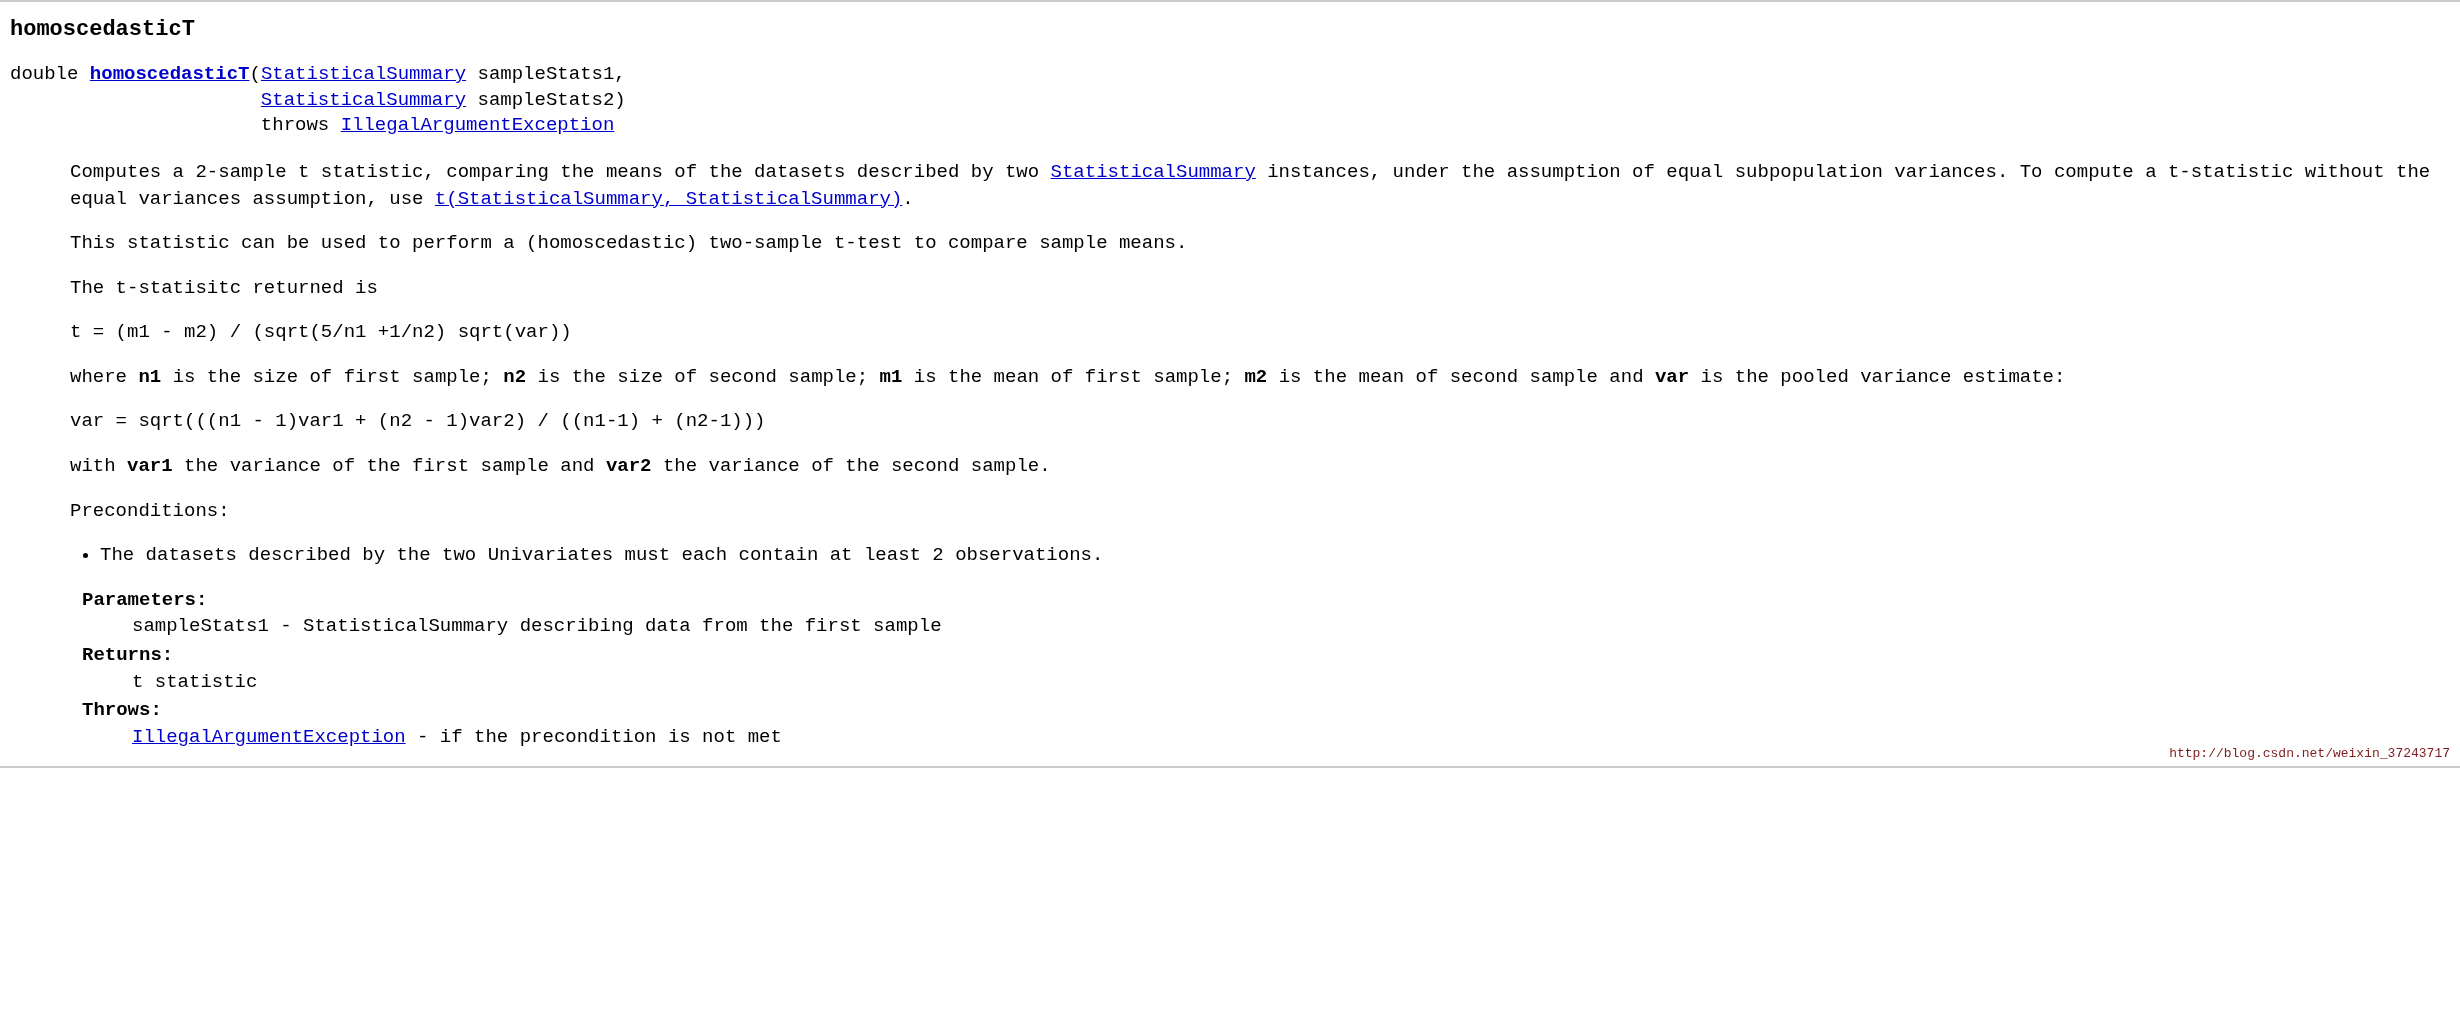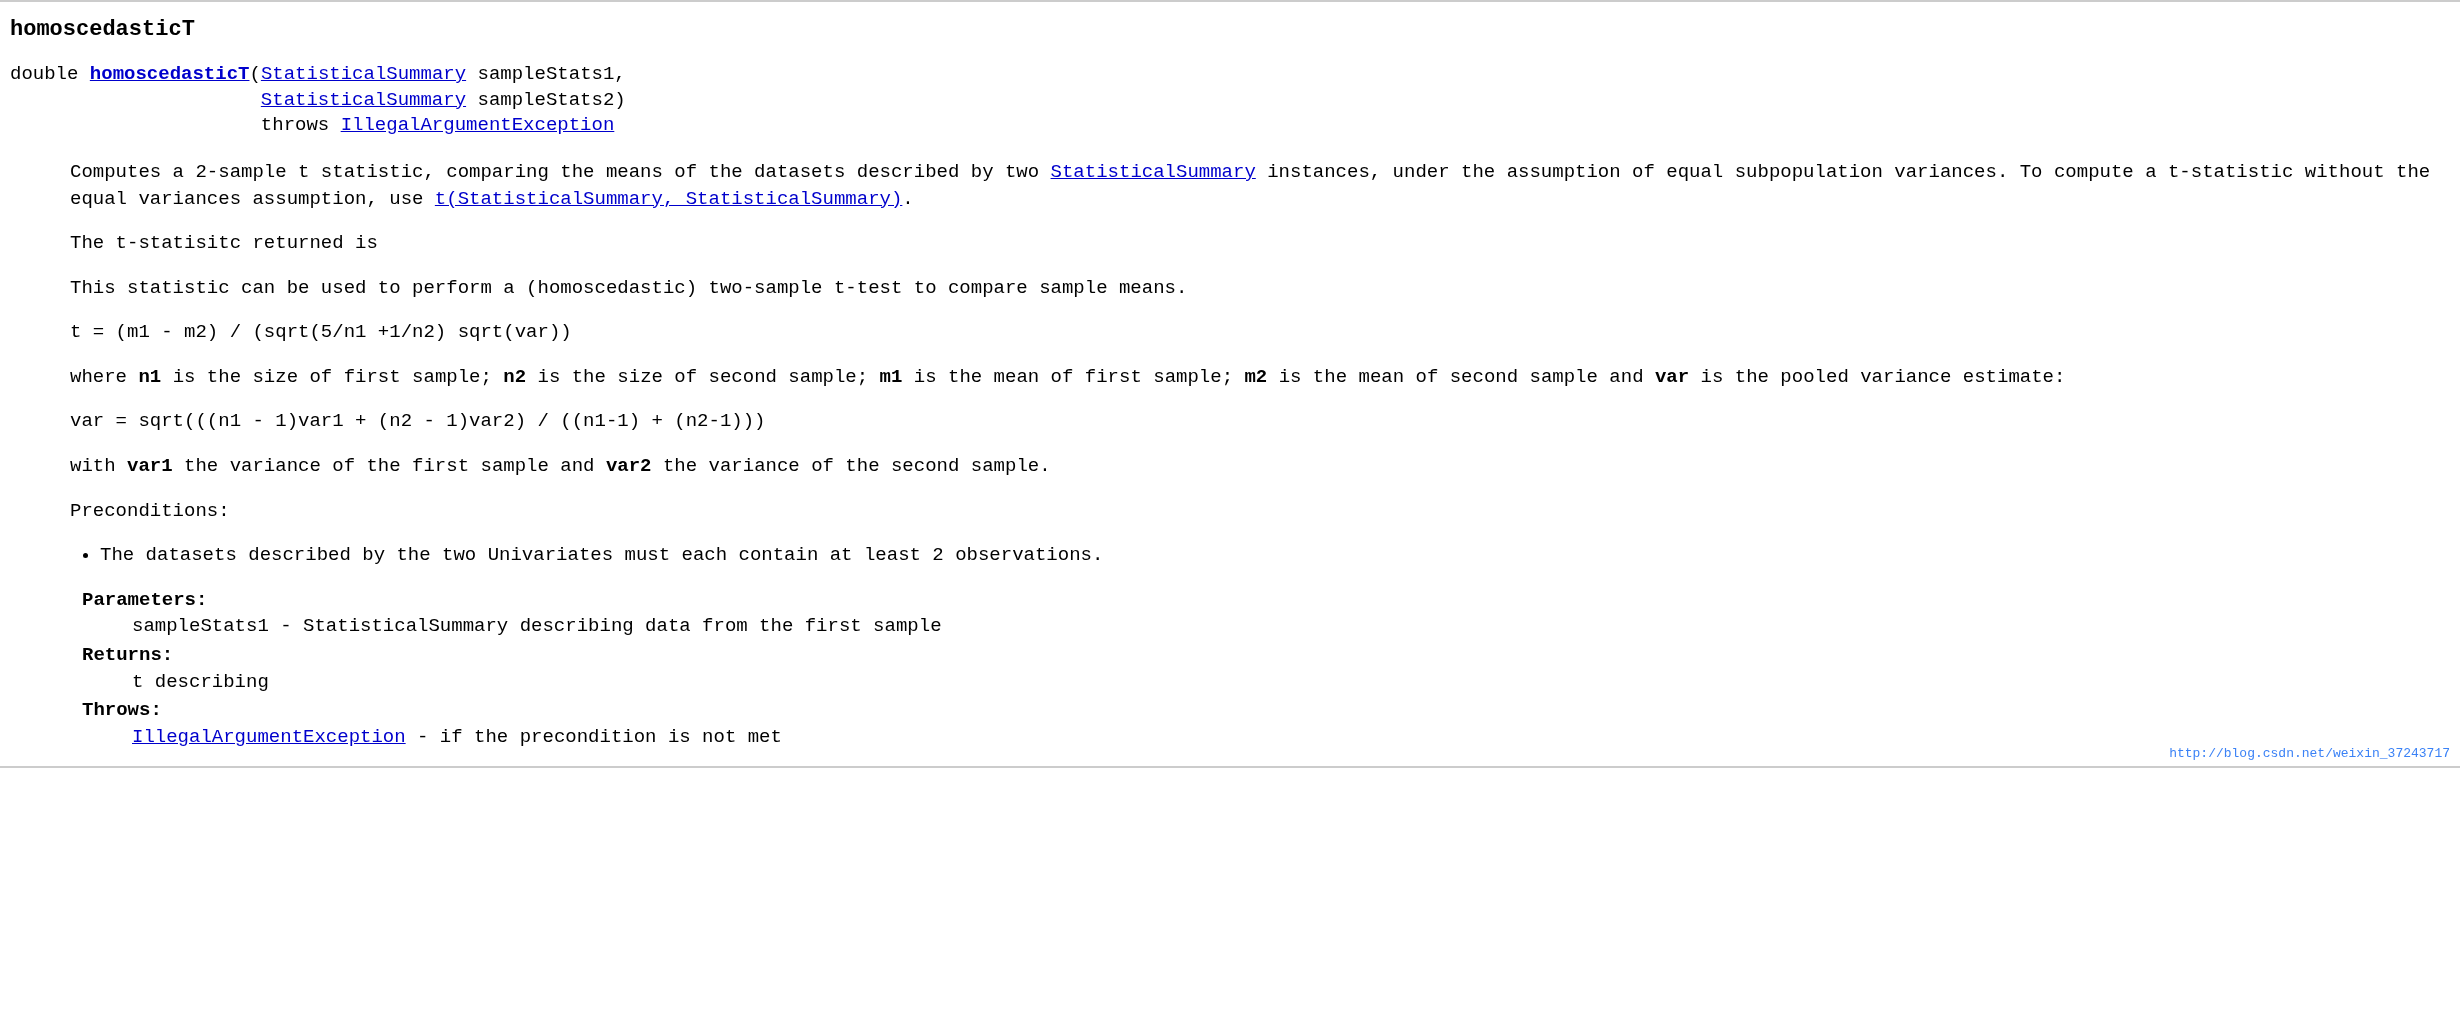--- a/index.html
+++ b/index.html
@@ -66,63 +66,63 @@
       margin-top: 2px;
     }
     dd {
       margin-left: 50px;
       margin-bottom: 2px;
     }
     .watermark {
       position: absolute;
       bottom: 5px;
       right: 10px;
-      color: #3b82f6;
+      color: #7f1d1d;
       font-size: 13px;
       font-family: "Courier New", Courier, monospace;
     }
   </style>
 </head>
 <body>
 
 <div class="container">
 
   <h4 class="method-title">homoscedasticT</h4>
 
   <div class="signature"><span>double </span><span class="link bold">homoscedasticT</span><span>(</span><span class="link">StatisticalSummary</span><span> sampleStats1,</span>
 <span>                      </span><span class="link">StatisticalSummary</span><span> sampleStats2)</span>
 <span>                      throws </span><span class="link">IllegalArgumentException</span></div>
 
   <div class="description">
 
     <p><span>Computes a 2-sample t statistic, comparing the means of the datasets described by two </span><span class="link">StatisticalSummary</span><span> instances, under the assumption of equal subpopulation variances. To compute a t-statistic without the equal variances assumption, use </span><span class="link">t(StatisticalSummary, StatisticalSummary)</span><span>.</span></p>
 
+    <p>This statistic can be used to perform a (homoscedastic) two-sample t-test to compare sample means.</p>
+
     <p>The t-statisitc returned is</p>
-
-    <p>This statistic can be used to perform a (homoscedastic) two-sample t-test to compare sample means.</p>
 
     <p class="formula">t = (m1 - m2) / (sqrt(5/n1 +1/n2) sqrt(var))</p>
 
     <p><span>where </span><span class="bold">n1</span><span> is the size of first sample; </span><span class="bold">n2</span><span> is the size of second sample; </span><span class="bold">m1</span><span> is the mean of first sample; </span><span class="bold">m2</span><span> is the mean of second sample and </span><span class="bold">var</span><span> is the pooled variance estimate:</span></p>
 
     <p>var = sqrt(((n1 - 1)var1 + (n2 - 1)var2) / ((n1-1) + (n2-1)))</p>
 
     <p><span>with </span><span class="bold">var1</span><span> the variance of the first sample and </span><span class="bold">var2</span><span> the variance of the second sample.</span></p>
 
     <p class="section-header">Preconditions:</p>
 
     <ul>
       <li>The datasets described by the two Univariates must each contain at least 2 observations.</li>
     </ul>
 
     <dl>
       <dt>Parameters:</dt>
       <dd>sampleStats1 - StatisticalSummary describing data from the first sample</dd>
       <dt>Returns:</dt>
-      <dd>t describing</dd>
+      <dd>t statistic</dd>
       <dt>Throws:</dt>
       <dd><span class="link">IllegalArgumentException</span><span> - if the precondition is not met</span></dd>
     </dl>
 
   </div>
 
   <div class="watermark">http://blog.csdn.net/weixin_37243717</div>
 
 </div>
 

